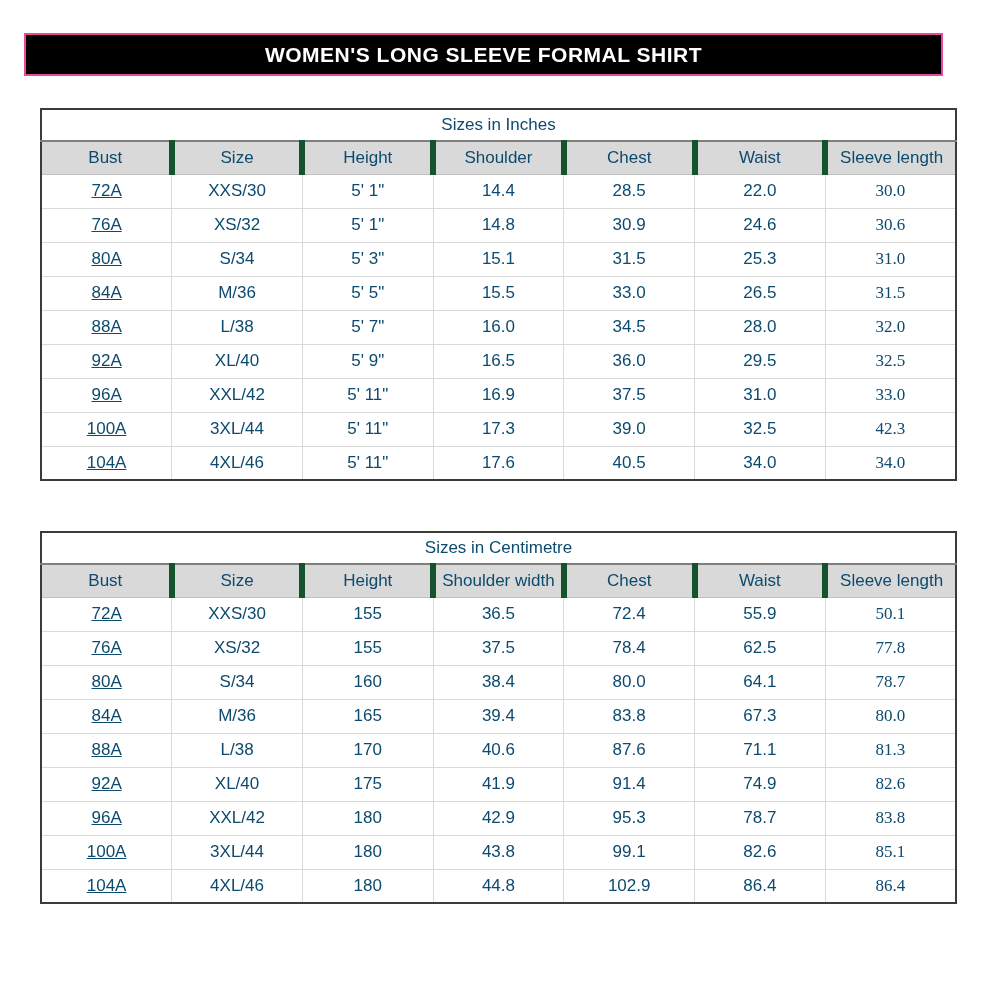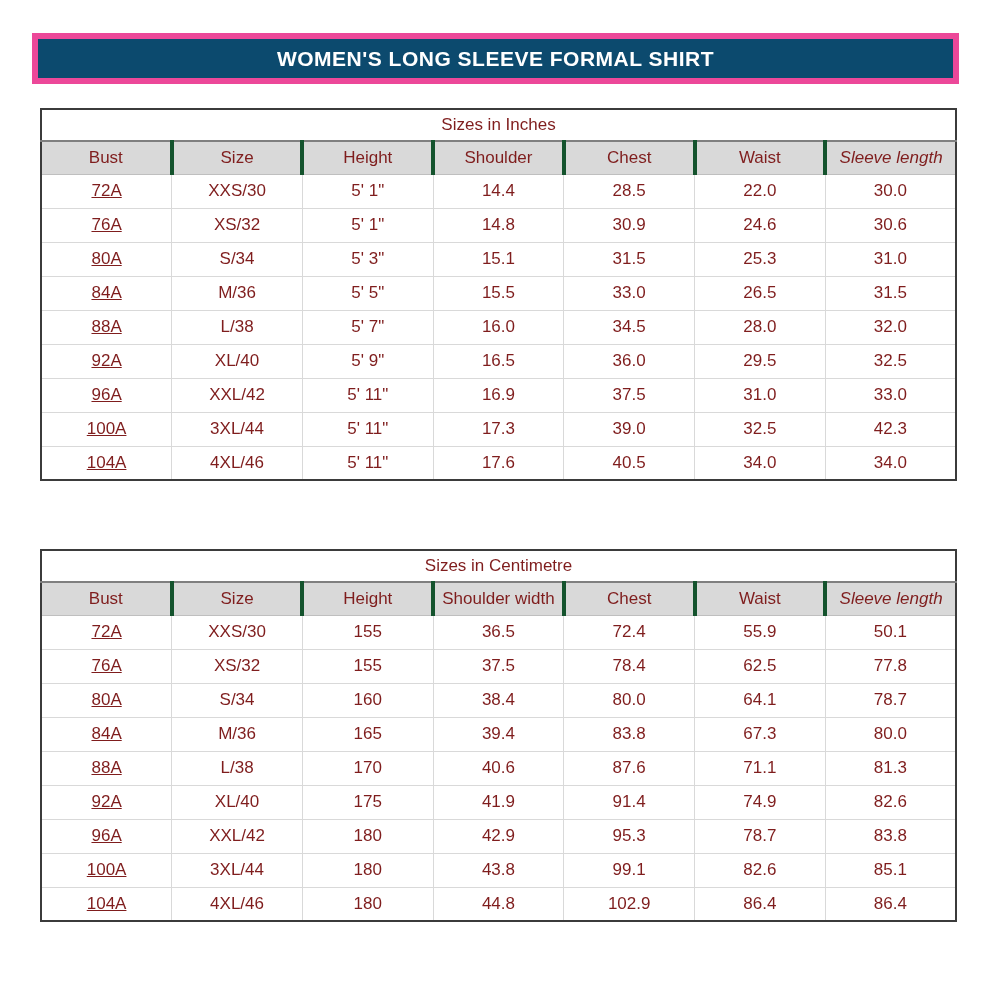--- a/index.html
+++ b/index.html
@@ -10,48 +10,48 @@
   }
   .page {
     position: relative;
     width: 1000px;
     height: 1000px;
     background: #ffffff;
     overflow: hidden;
   }
   .title-bar {
     position: absolute;
-    left: 32px;
+    left: 24px;
     top: 33px;
     width: 915px;
     height: 39px;
-    background: #0c4a6e;
-    border: 6px solid #ec4899;
+    background: #000000;
+    border: 2px solid #ec4899;
     display: flex;
     align-items: center;
     justify-content: center;
   }
   .title-bar span {
     color: #ffffff;
     font-size: 21px;
     font-weight: bold;
     letter-spacing: 0.5px;
     white-space: nowrap;
   }
   .size-table {
     position: absolute;
     left: 40px;
     width: 917px;
     border-collapse: collapse;
     table-layout: fixed;
     font-size: 17px;
-    color: #7f1d1d;
+    color: #0c4a6e;
   }
   .size-table.inches { top: 108px; }
-  .size-table.cm     { top: 549px; }
+  .size-table.cm     { top: 531px; }
   .size-table, .size-table tr, .size-table td, .size-table th {
     box-sizing: border-box;
   }
   .size-table {
     border: 2px solid #3b3b3b;
   }
   .size-table .title-row td {
     height: 32px;
     text-align: center;
     vertical-align: middle;
@@ -59,35 +59,35 @@
     border-bottom: 2px solid #7f7f7f;
     font-size: 17px;
   }
   .size-table .col-row th {
     height: 33px;
     background: #d9d9d9;
     font-weight: normal;
     font-size: 17px;
     text-align: center;
     vertical-align: middle;
-    border-left: 4px solid #14532d;
+    border-left: 6px solid #14532d;
     border-right: 1px solid #efefef;
     border-bottom: 1px solid #bfbfbf;
   }
   .size-table .col-row th:first-child { border-left: none; }
-  .size-table .col-row th:last-child  { border-right: none; font-style: italic; }
+  .size-table .col-row th:last-child  { border-right: none; }
   .size-table tbody td {
     height: 34px;
     text-align: center;
     vertical-align: middle;
     background: #ffffff;
     border: 1px solid #d9d9d9;
   }
   .size-table tbody td:first-child { border-left: none; text-decoration: underline; }
-  .size-table tbody td:last-child  { border-right: none; }
+  .size-table tbody td:last-child  { border-right: none; font-family: Liberation Serif, serif; }
   .size-table tbody tr:last-child td { border-bottom: none; border-radius: 10px; }
 </style>
 </head>
 <body>
 
 <div class="page">
 
   <div class="title-bar">
     <span>WOMEN'S LONG SLEEVE FORMAL SHIRT</span>
   </div>

